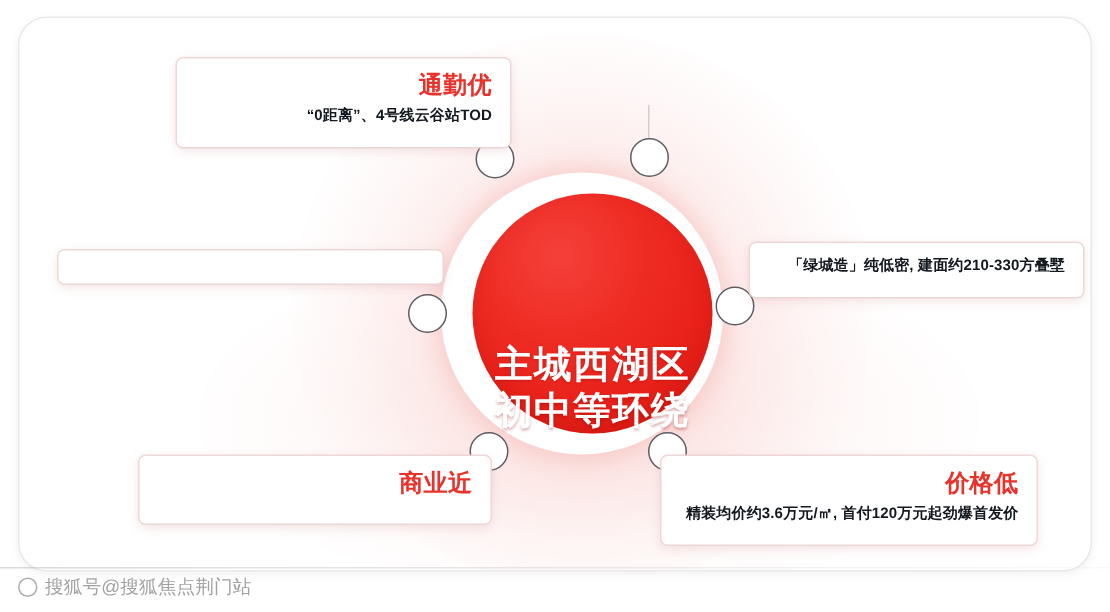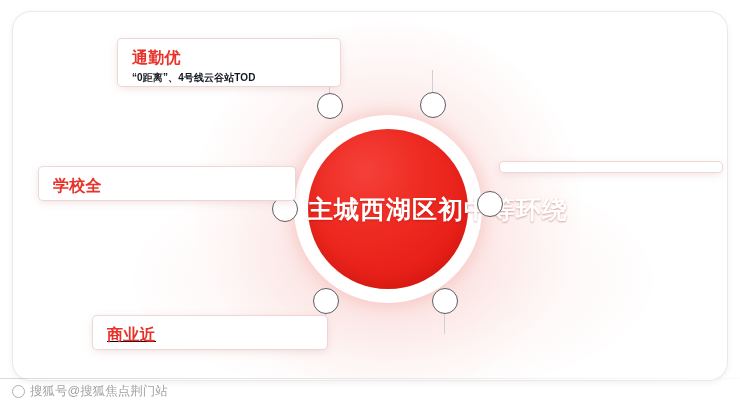--- a/index.html
+++ b/index.html
@@ -70,30 +70,30 @@
     top: 103px;
     width: 188px;
     height: 188px;
     border-radius: 50%;
     background: #ffffff;
     box-shadow: 0 0 14px 4px rgba(243,175,171,0.45);
   }
 
   .core {
     position: absolute;
-    left: 295px;
+    left: 302px;
     top: 117px;
     width: 160px;
     height: 160px;
     border-radius: 50%;
     background: radial-gradient(circle at 36% 26%, #f4403a 0%, #ee2b22 38%, #e8211a 68%, #de160f 100%);
     display: flex;
-    flex-direction: row;
+    flex-direction: column;
     align-items: center;
-    justify-content: flex-start;
+    justify-content: flex-end;
     box-shadow: inset 0 -6px 14px rgba(160,10,5,0.22);
   }
   .core .line {
     color: #ffffff;
     font-size: 25px;
     font-weight: bold;
     letter-spacing: 1px;
     line-height: 1.22;
     text-shadow: 0 1px 2px rgba(140,10,5,0.35);
     white-space: nowrap;
@@ -115,22 +115,23 @@
     position: absolute;
     background: #cfcfd4;
   }
 
   
   .info {
     position: absolute;
     background: #ffffff;
     border-radius: 4px;
     box-shadow: 0 0 0 1px rgba(236,212,212,0.9), 0 2px 8px rgba(210,150,148,0.30);
-    padding: 9px 12px 1px 14px;
+    padding: 9px 12px 13px 14px;
     box-sizing: border-box;
+    text-align: right;
   }
   .info .title {
     color: #e8322a;
     font-size: 16px;
     font-weight: bold;
     line-height: 1.25;
     margin-bottom: 3px;
     letter-spacing: 0.3px;
   }
   .info .body {
@@ -139,21 +140,21 @@
     font-weight: bold;
     line-height: 1.38;
     letter-spacing: 0.1px;
   }
 
   
   #card-commute   { left: 105px; top: 27px;  width: 222px; }
   #card-industry  { left: 428px; top: 27px;  width: 227px; }
   #card-school    { left: 26px;  top: 155px; width: 256px; }
   #card-product   { left: 487px; top: 150px; width: 222px; }
-  #card-business  { left: 80px;  top: 304px; width: 234px; text-decoration: underline; }
+  #card-business  { left: 80px;  top: 292px; width: 234px; }
   #card-price     { left: 428px; top: 292px; width: 250px; }
 
   #node-1 { left: 304px; top: 81px; }
   #node-2 { left: 407px; top: 80px; }
   #node-3 { left: 259px; top: 184px; }
   #node-4 { left: 464px; top: 179px; }
   #node-5 { left: 300px; top: 276px; }
   #node-6 { left: 419px; top: 276px; }
 
   #stub-1 { left: 316px; top: 60px;  width: 1.2px; height: 22px; }
@@ -222,30 +223,34 @@
     <div class="node" id="node-5"></div>
     <div class="node" id="node-6"></div>
 
     <div class="info" id="card-commute">
       <div class="title">通勤优</div>
       <div class="body">“0距离”、4号线云谷站TOD</div>
     </div>
 
 
     <div class="info" id="card-school">
-      <div class="title">学校全</div>
     </div>
 
     <div class="info" id="card-product">
+      <div class="body">「绿城造」纯低密, 建面约210-330方叠墅</div>
     </div>
 
     <div class="info" id="card-business">
       <div class="title">商业近</div>
     </div>
 
+    <div class="info" id="card-price">
+      <div class="title">价格低</div>
+      <div class="body">精装均价约3.6万元/㎡, 首付120万元起劲爆首发价</div>
+    </div>
 
   </div>
 
   <div class="wm-divider"></div>
 
   <div class="watermark">
     <span class="wm-logo"></span>
     <span>搜狐号@搜狐焦点荆门站</span>
   </div>
 

